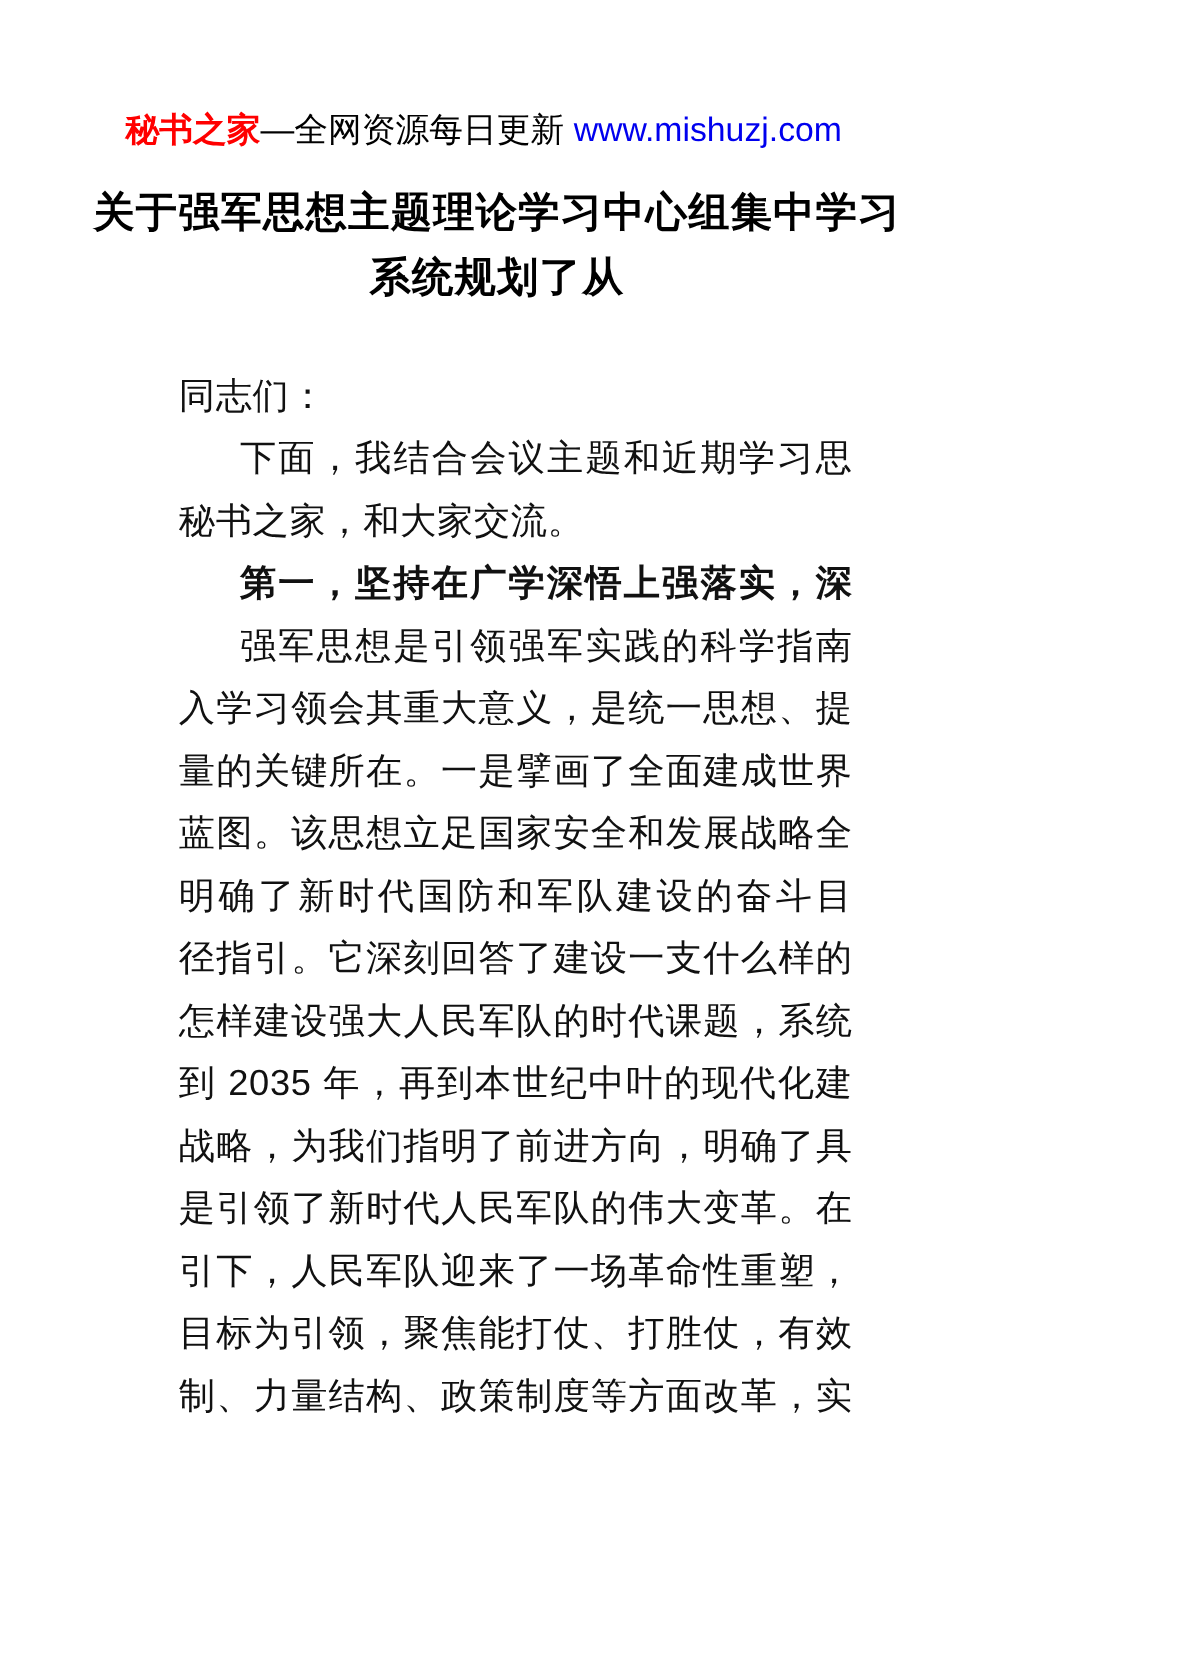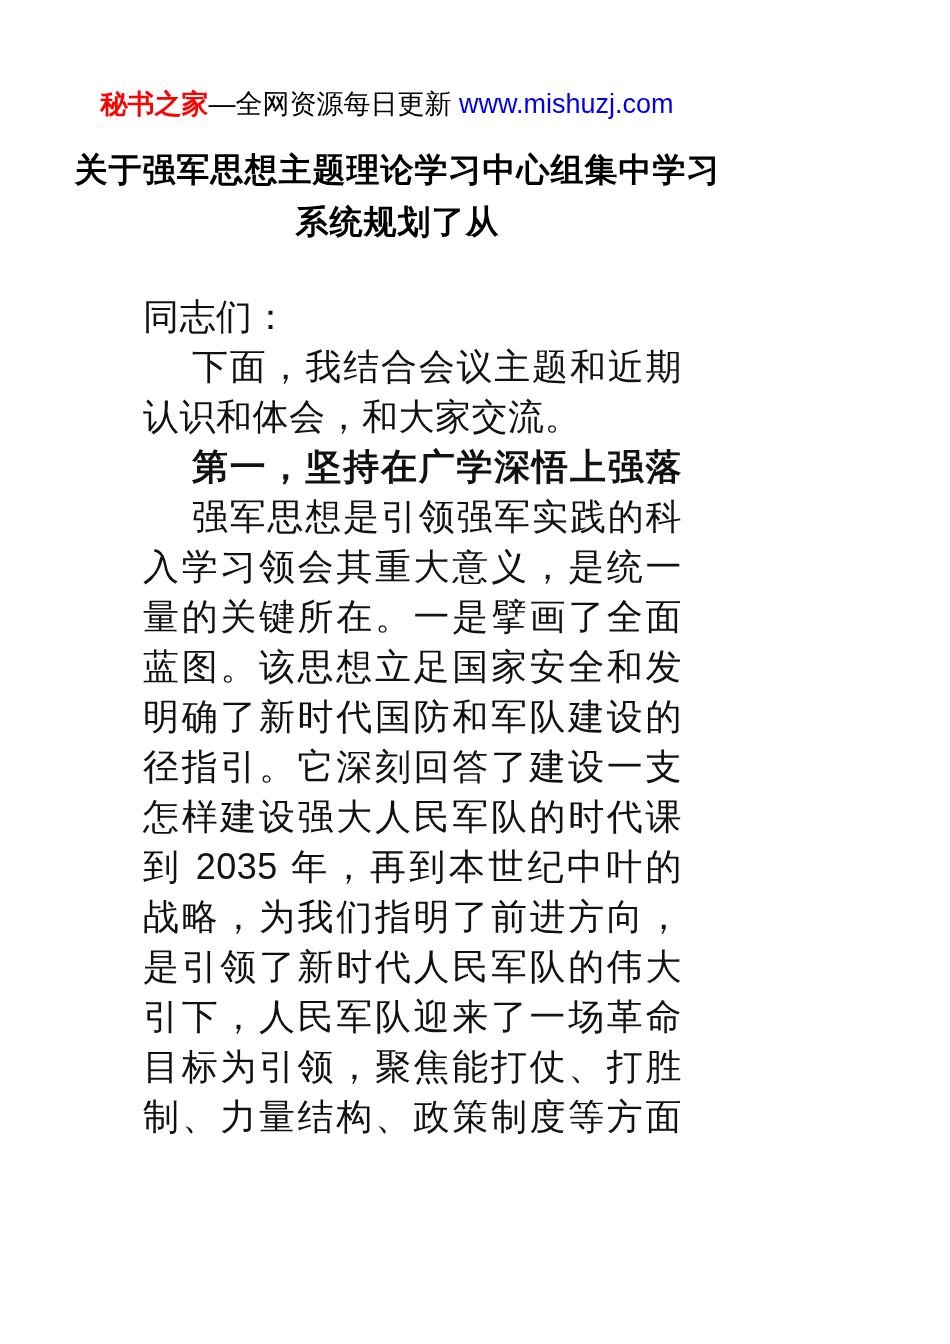--- a/index.html
+++ b/index.html
@@ -41,21 +41,21 @@
     line-height: 52px;
     text-align: center;
     color: #000000;
     letter-spacing: 1px;
     padding-left: 21px;
   }
   .doc-body {
     margin-top: 44px;
     padding-left: 143px;
     padding-right: 92px;
-    font-size: 36px;
+    font-size: 29px;
     line-height: 50px;
   }
   .body-line {
     height: 50px;
     overflow: hidden;
     text-align: justify;
     letter-spacing: 0.5px;
   }
   .body-line.fill {
     text-align-last: justify;
@@ -77,21 +77,21 @@
   </div>
 
   <h1 class="doc-title">
     <div>关于强军思想主题理论学习中心组集中学习</div>
     <div>系统规划了从</div>
   </h1>
 
   <div class="doc-body">
       <div class="body-line">同志们：</div>
       <div class="body-line fill indent">下面，我结合会议主题和近期学习思考情况，谈几点</div>
-      <div class="body-line">认识和体会，和大家交流。</div>
+      <div class="body-line">秘书之家，和大家交流。</div>
       <div class="body-line fill indent bold">第一，坚持在广学深悟上强落实，深刻理解和领悟习</div>
       <div class="body-line fill indent">强军思想是引领强军实践的科学指南和根本遵循。深</div>
       <div class="body-line fill">入学习领会其重大意义，是统一思想、提升站位、凝聚力</div>
       <div class="body-line fill">量的关键所在。一是擘画了全面建成世界一流军队的宏伟</div>
       <div class="body-line fill">蓝图。该思想立足国家安全和发展战略全局，以远见卓识</div>
       <div class="body-line fill">明确了新时代国防和军队建设的奋斗目标、战略布局和路</div>
       <div class="body-line fill">径指引。它深刻回答了建设一支什么样的强大人民军队、</div>
       <div class="body-line fill">怎样建设强大人民军队的时代课题，系统规划了从 2027 年</div>
       <div class="body-line fill">到 2035 年，再到本世纪中叶的现代化建设“三步走”发展</div>
       <div class="body-line fill">战略，为我们指明了前进方向，明确了具体路线蓝图。二</div>

